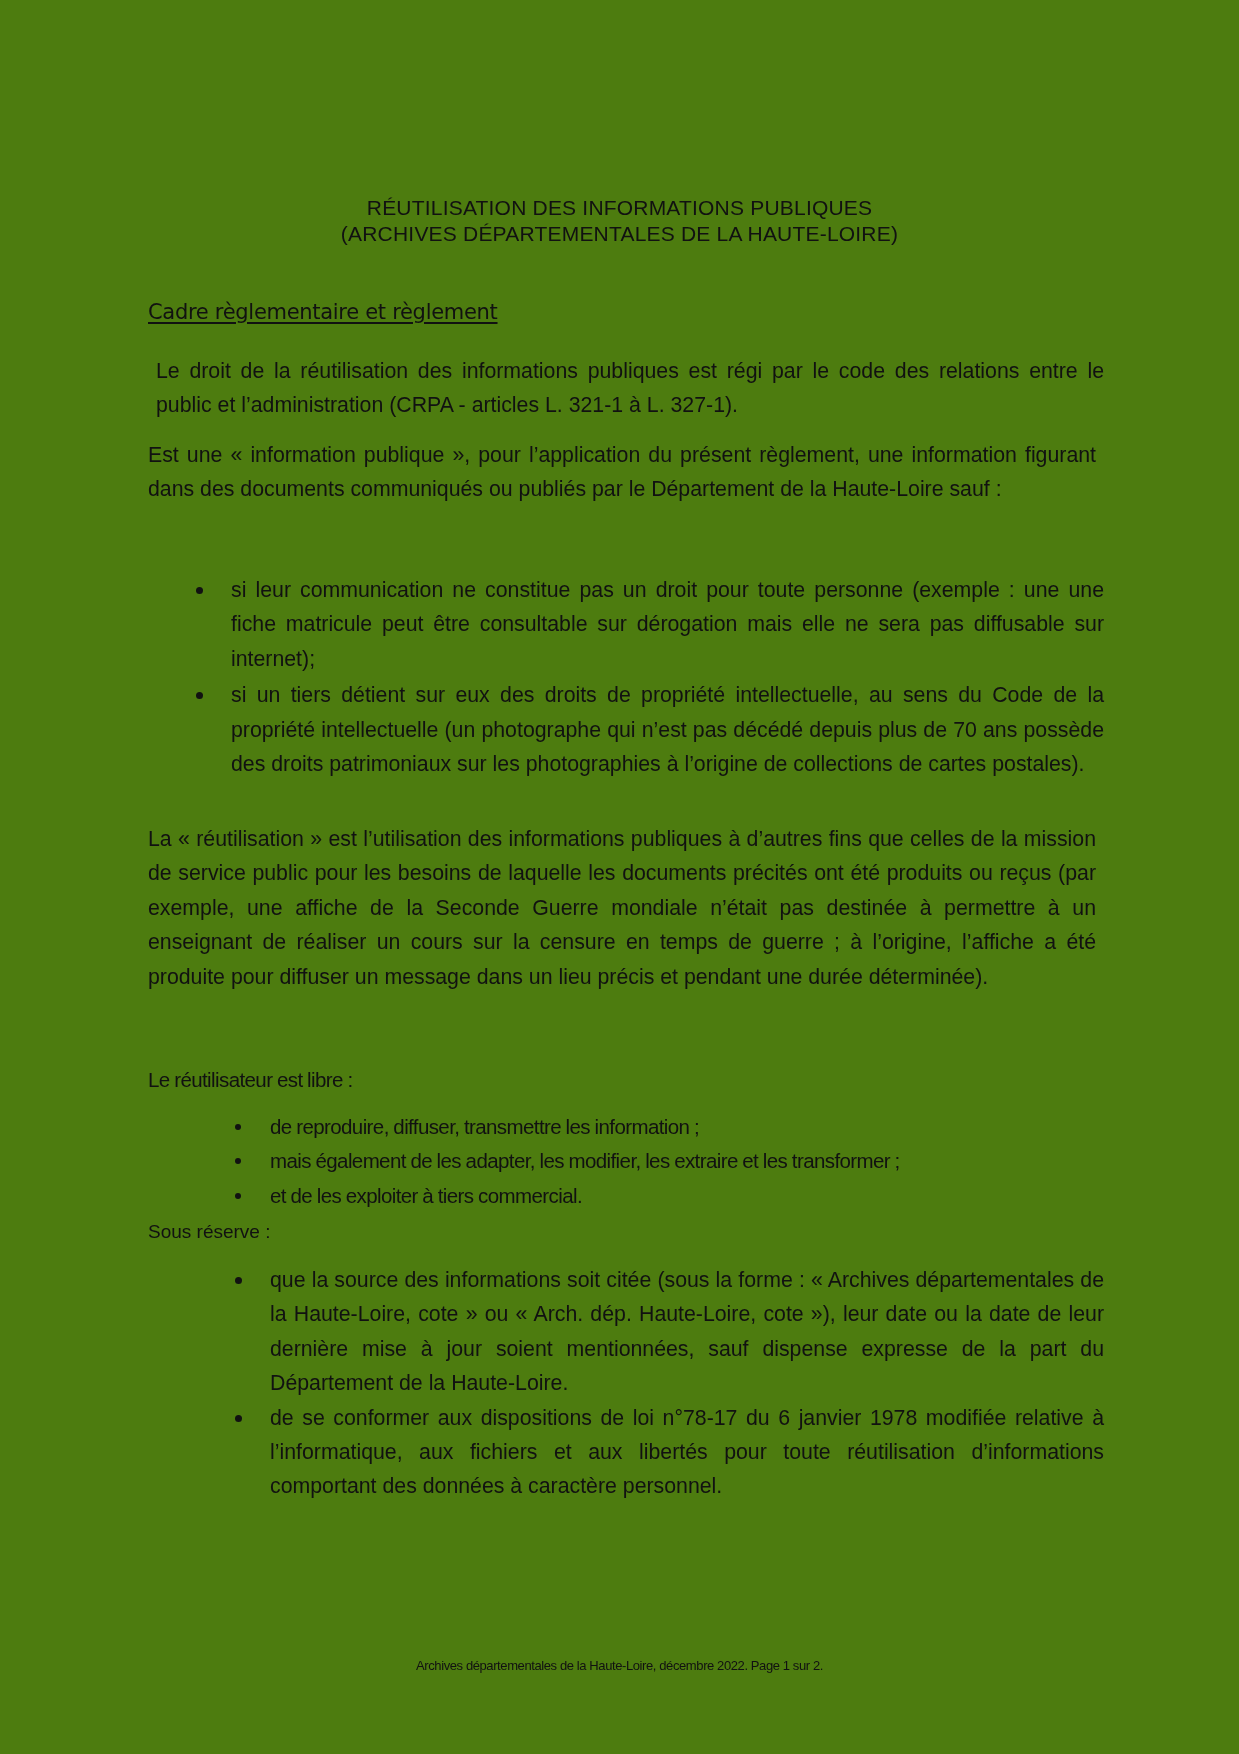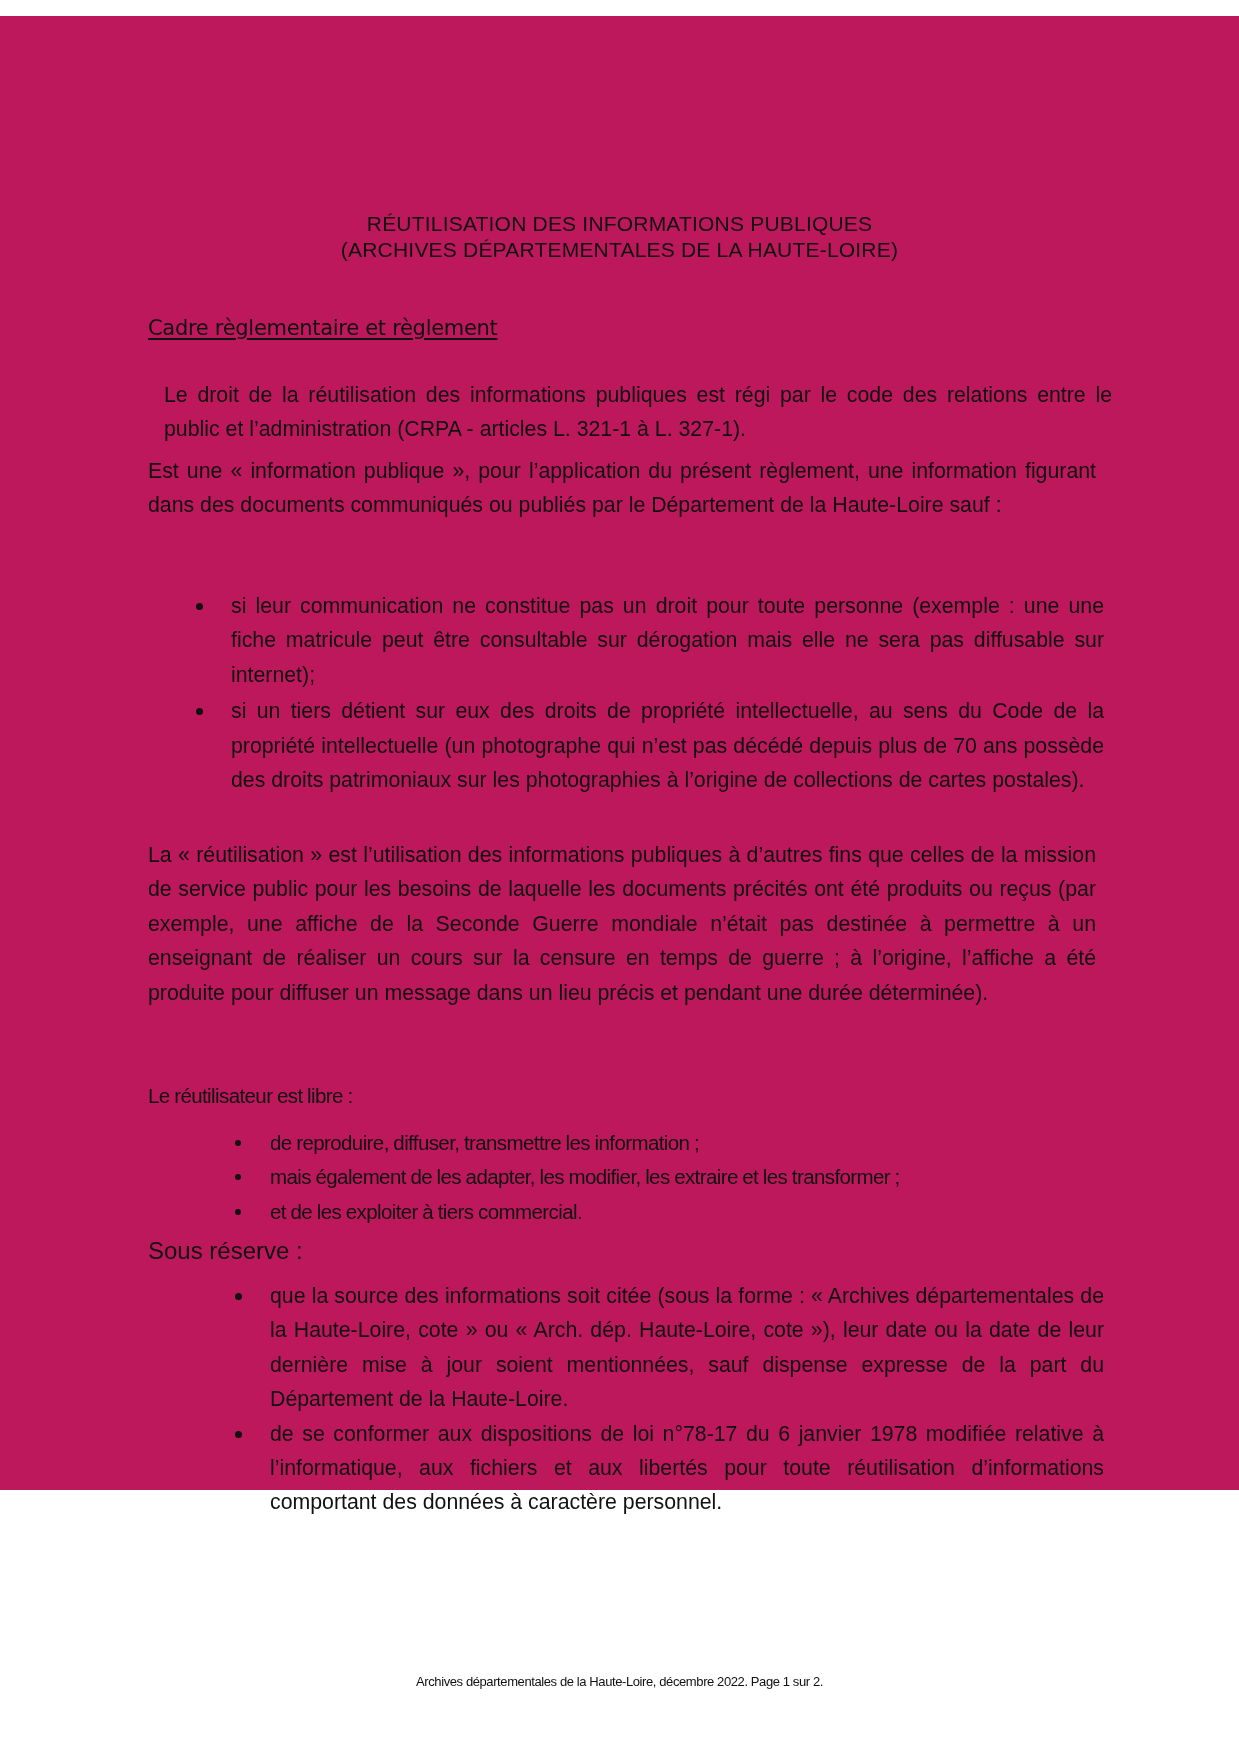--- a/index.html
+++ b/index.html
@@ -1,50 +1,50 @@
 <!DOCTYPE html>
 <html><head>
   <meta charset="utf-8">
   <style>
     html, body { margin: 0; padding: 0; background: #ffffff; }
     body { width: 1239px; height: 1754px; position: relative; overflow: hidden; color: #111; font-family: "Liberation Sans", sans-serif; }
-    .page { position: absolute; left: 0; top: 16px; width: 1239px; height: 1474px; background: #be185d; }
+    .page { position: absolute; left: 0; top: 0; width: 1239px; height: 1754px; background: #4d7c0f; }
     .title { position: absolute; left: 0; width: 1239px; top: 195px; text-align: center; font-size: 21px; line-height: 26px; letter-spacing: 0.2px; }
     .title div { white-space: nowrap; }
     .section-heading { position: absolute; left: 148px; top: 300px; font-size: 21px; text-decoration: underline; text-underline-offset: 3px; font-family: "DejaVu Sans", sans-serif; letter-spacing: -0.3px; }
     .para { position: absolute; left: 148px; width: 948px; font-size: 21.3px; line-height: 34.4px; text-align: justify; text-align-last: left; }
     .bullets { position: absolute; list-style: none; margin: 8px; padding: 0; font-size: 21.3px; line-height: 34.4px; }
     .bullets li { position: relative; text-align: justify; text-align-last: left; }
     .bullets .dot { position: absolute; width: 7px; height: 7px; border-radius: 50%; background: #111; }
     .b1 { left: 223px; top: 565px; width: 873px; }
     .b1 .dot { left: -35px; top: 14px; }
     .b1 li { margin-bottom: 2px; }
     .condensed { font-size: 20.5px; letter-spacing: -0.6px; word-spacing: -0.5px; }
     .intro-free { position: absolute; left: 148px; top: 1068px; text-align: center; }
     .b2 { left: 262px; top: 1102px; width: 834px; }
     .b2 .dot { left: -35px; top: 14px; width: 6px; height: 6px; }
     .b2 li { white-space: nowrap; }
-    .intro-reserve { position: absolute; left: 148px; top: 1221px; font-size: 24px; }
+    .intro-reserve { position: absolute; left: 148px; top: 1221px; font-size: 19px; }
     .b3 { left: 262px; top: 1255px; width: 834px; }
     .b3 .dot { left: -35px; top: 14px; }
     .footer { position: absolute; left: 0; width: 1239px; top: 1658px; text-align: center; font-size: 13px; letter-spacing: -0.4px; }
   </style>
 </head>
 <body>
 
 <div class="page">
 
   <div class="title">
     <div>RÉUTILISATION DES INFORMATIONS PUBLIQUES</div>
     <div>(ARCHIVES DÉPARTEMENTALES DE LA HAUTE-LOIRE)</div>
   </div>
 
   <div class="section-heading">Cadre règlementaire et règlement</div>
 
-  <p class="para" style="top:346px; margin:16px;">Le droit de la réutilisation des informations publiques est régi par le code des relations entre le public et l’administration (CRPA - articles L. 321-1 à L. 327-1).</p>
+  <p class="para" style="top:346px; margin:8px;">Le droit de la réutilisation des informations publiques est régi par le code des relations entre le public et l’administration (CRPA - articles L. 321-1 à L. 327-1).</p>
 
   <p class="para" style="top:438px; margin:0;">Est une « information publique », pour l’application du présent règlement, une information figurant dans des documents communiqués ou publiés par le Département de la Haute-Loire sauf :</p>
 
   <ul class="bullets b1">
     <li>
       <span class="dot"></span>
       <span>si leur communication ne constitue pas un droit pour toute personne (exemple : une une fiche matricule peut être consultable sur dérogation mais elle ne sera pas diffusable sur internet);</span>
     </li>
     <li>
       <span class="dot"></span>

